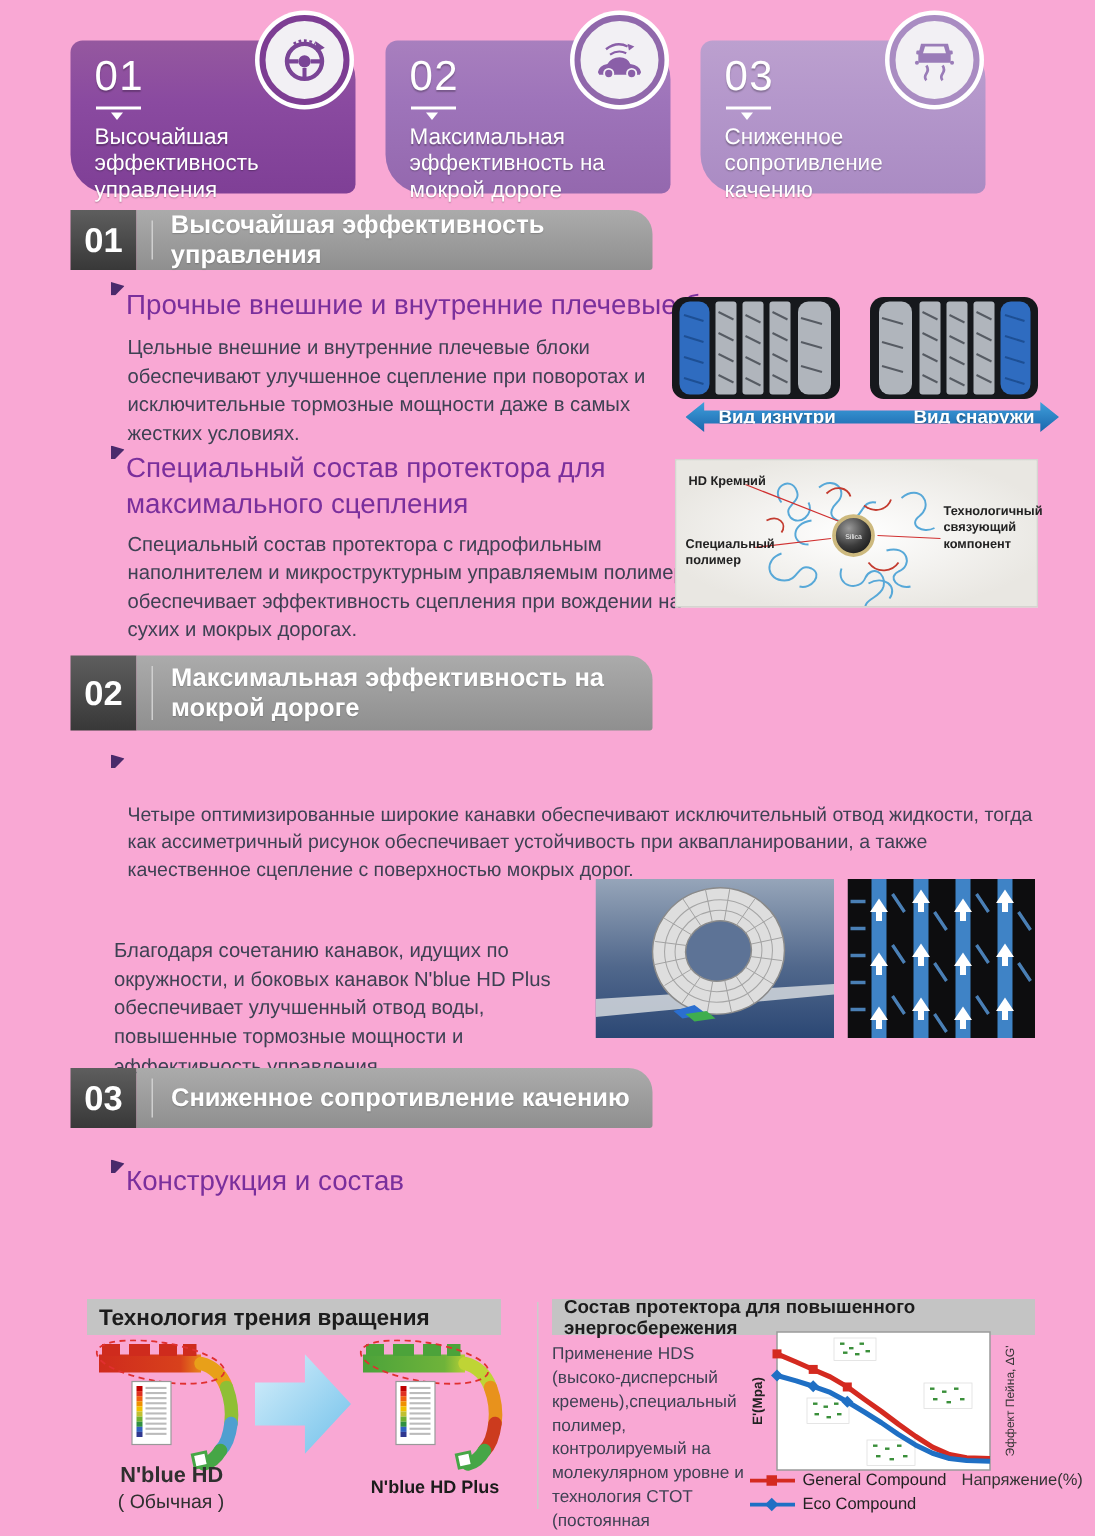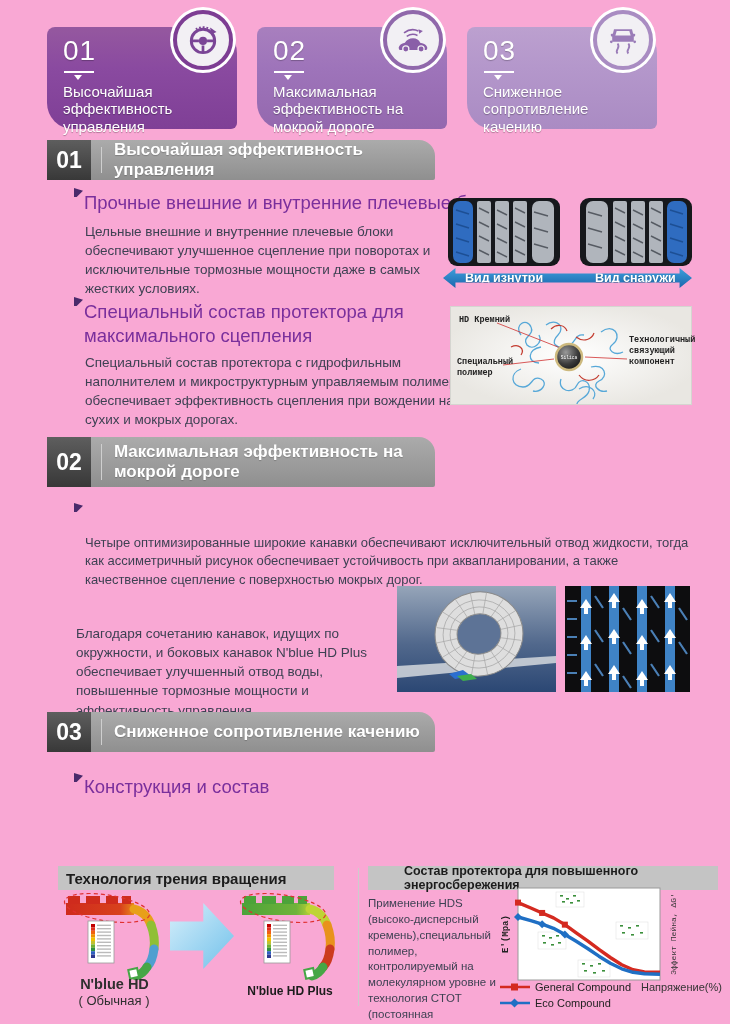--- a/index.html
+++ b/index.html
@@ -1,18 +1,18 @@
 <!DOCTYPE html>
 <html><head>
 <meta charset="utf-8">
 <style>
   html,body{margin:0;padding:0;background:#fff;}
   .page{position:relative;width:730px;height:1024px;background:#f9a8d4;overflow:hidden;
         font-family:"Liberation Sans","DejaVu Sans",sans-serif;}
-  .abs{position:absolute;font-family:Liberation Mono, monospace;}
+  .abs{position:absolute;}
   .pre{white-space:pre-line;}
 
   
   .card{position:absolute;top:27px;width:190px;height:102px;border-radius:8px 26px 6px 26px;color:#fff;}
   .card1{left:47px;background:linear-gradient(180deg,#95589f 0%,#8a4aa0 40%,#7f3f96 100%);}
   .card2{left:257px;background:linear-gradient(180deg,#a87fbe 0%,#9e74ba 40%,#9468ae 100%);}
   .card3{left:467px;background:linear-gradient(180deg,#bca0cf 0%,#b497cb 40%,#aa8bc3 100%);}
   .card-num{position:absolute;left:16px;top:8px;font-size:28px;font-weight:400;letter-spacing:1px;text-shadow:0 1px 1px rgba(0,0,0,.25);}
   .card-underline{position:absolute;left:17px;top:44px;width:30px;height:2px;background:#fff;}
   .card-tri{position:absolute;left:27px;top:48px;width:0;height:0;border-left:4px solid transparent;border-right:4px solid transparent;border-top:5px solid #fff;}
@@ -31,21 +31,21 @@
            display:flex;align-items:center;}
   .sec-div{width:1px;align-self:stretch;margin:7px 0 7px 10px;background:#cfcfcf;}
   .sec-title{margin-left:12px;color:#fff;font-weight:bold;font-size:17px;line-height:1.18;text-shadow:0 1px 1px rgba(0,0,0,.2);}
 
   
   .flag{position:absolute;width:9px;height:9px;background:#4a2a6b;clip-path:polygon(0 0,100% 30%,30% 100%,0 100%);}
   .sub-h{position:absolute;color:#7a2f9c;font-size:18.5px;line-height:1.3;}
   .body-t{position:absolute;color:#3e4153;font-size:13.5px;line-height:1.42;}
 
   
-  .tire-banner{position:absolute;left:443px;top:268px;width:249px;height:20px;
+  .tire-banner{position:absolute;left:457px;top:268px;width:249px;height:20px;
      background:linear-gradient(180deg,#3f9fdb,#1a66ad);
      clip-path:polygon(0 50%,5% 0,5% 28%,95% 28%,95% 0,100% 50%,95% 100%,95% 72%,5% 72%,5% 100%);}
   .tire-banner span{position:absolute;top:3px;color:#fff;font-size:12.5px;font-weight:bold;text-shadow:0 1px 1px rgba(0,0,0,.35);}
 
   
   .sim-bar{position:absolute;left:75px;top:588px;width:306px;height:26px;background:linear-gradient(180deg,#e0e0e0,#cfcfcf);
            border-top:2px solid #8f8f8f;display:flex;align-items:center;}
   .sim-bar span{margin-left:10px;font-size:15.5px;font-weight:bold;color:#2e2e2e;}
 
   
@@ -446,21 +446,21 @@
       </g>
     </svg>
   </div>
 
   <div class="fea-label" style="left:62px;top:976px;width:105px;font-size:14.5px;font-weight:bold;">N'blue HD</div>
   <div class="fea-label" style="left:54px;top:993px;width:120px;font-size:13px;">(  Обычная  )</div>
   <div class="fea-label" style="left:225px;top:984px;width:130px;font-size:12px;font-weight:bold;color:#1c1c1c;">N'blue HD Plus</div>
 
   <div class="vdiv"></div>
 
-  <div class="box-hdr" style="left:368px;top:866px;width:322px;padding-left:28px;">
+  <div class="box-hdr" style="left:368px;top:866px;width:322px;">
     <span style="font-size:12.5px;">Состав протектора для повышенного энергосбережения</span>
   </div>
   <div class="body-t" style="left:368px;top:896px;width:128px;font-size:11.5px;line-height:1.38;">Применение HDS (высоко-дисперсный кремень),специальный полимер, контролируемый на молекулярном уровне и технология CTOT (постоянная температура и оптимальное время) обеспечивают пониженное трение при скольжении шины.</div>
 
   <div class="abs" style="left:494px;top:884px;">
     <svg id="chart-svg" width="200" height="100" viewBox="0 0 200 100">
       <rect x="24" y="4" width="142" height="92" fill="#ffffff" stroke="#9a9a9a" stroke-width="1"></rect>
 
       <g id="molecules" stroke="none">
         <g transform="translate(62,8)">

